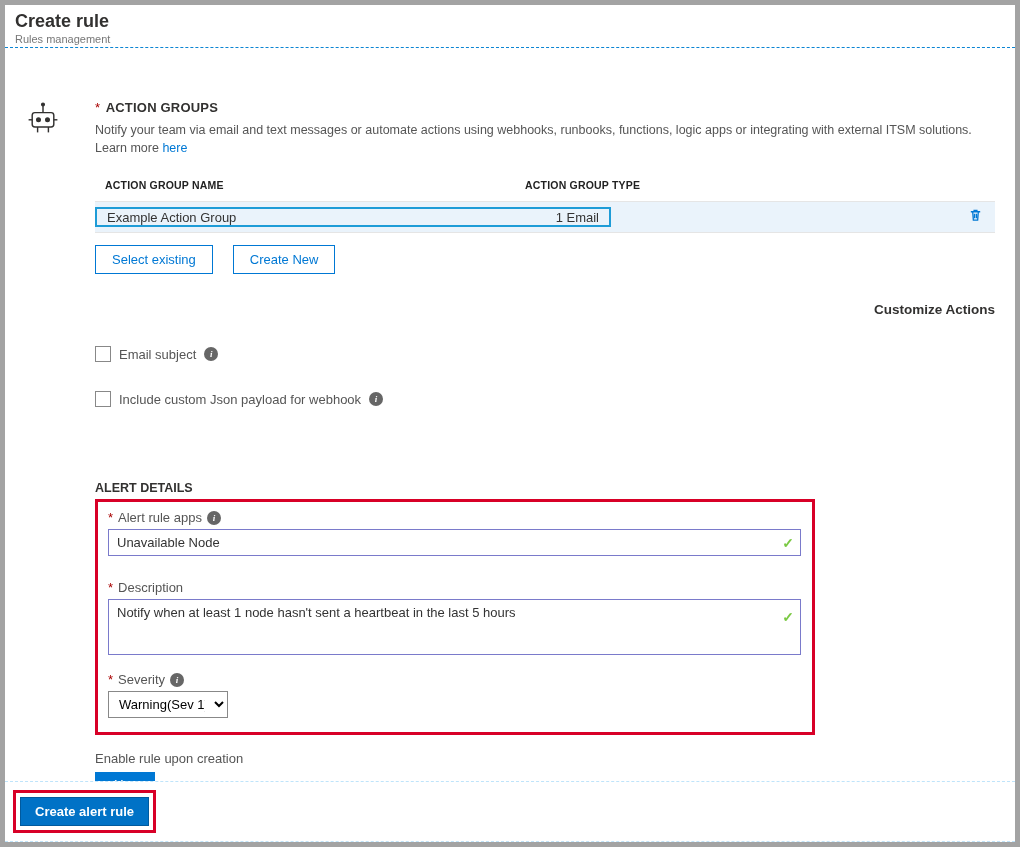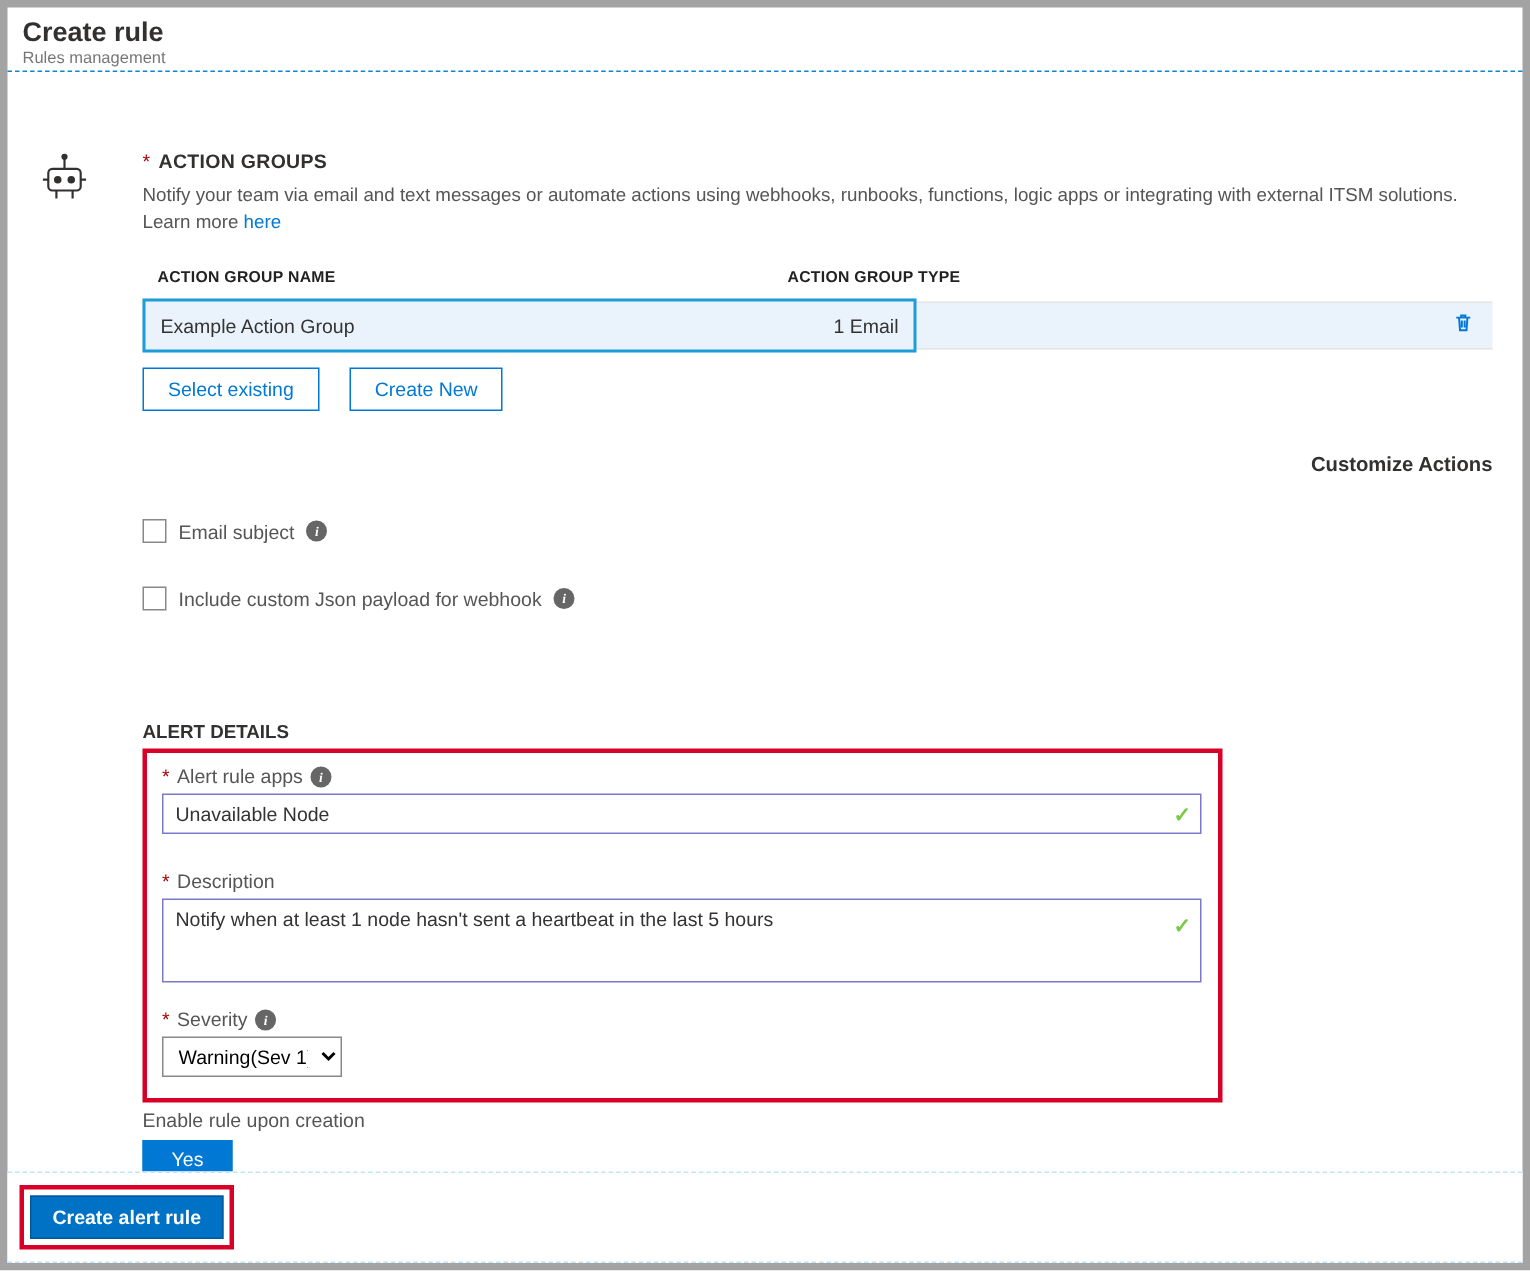--- a/index.html
+++ b/index.html
@@ -56,21 +56,21 @@
     border-top: 1px solid #e5e5e5;
     border-bottom: 1px solid #e5e5e5;
     display: flex;
     align-items: center;
     height: 32px;
     width: 900px;
   }
   .ag-cell-name {
     display:flex; align-items:center;
     border: 2px solid #1e9cd7;
-    height: 36px;
+    height: 20px;
     width: 516px;
     padding: 0 10px;
     background:#eaf3fb;
     justify-content: space-between;
     color:#333;
   }
   .ag-cell-type { flex:1 1 auto; }
   .ag-cell-del {
     width: 40px; text-align:center;
     color:#0078d4; cursor:pointer;
@@ -120,21 +120,21 @@
   }
   .tx-multi { height: 56px; resize:none; }
   .valid-check.top { top:10px; transform:none; }
   .field-gap-sm { margin-top: 24px; }
   .severity-select {
     margin-top:4px; width:120px; padding: 4px 6px; border:1px solid #888;
     font-size:13px; font-family:inherit; background:#fff;
     appearance:auto;
   }
   
-  .enable-label { color:#555; font-size:13px; margin-top: 4px; }
+  .enable-label { color:#555; font-size:13px; margin-top: 16px; }
   .toggle-row { margin-top:6px; display:flex;flex-direction:column; }
   .toggle-btn {
     width:60px; height:24px; border:1px solid #0078d4; background:#0ea5e9; color:#333;
     font-size:13px; cursor:pointer;
   }
   .toggle-btn.on { background:#0078d4; color:#fff; }
   
   .footer {
     border-top: 1px dashed #bfe4fa;
     border-bottom: 1px dashed #bfe4fa;

